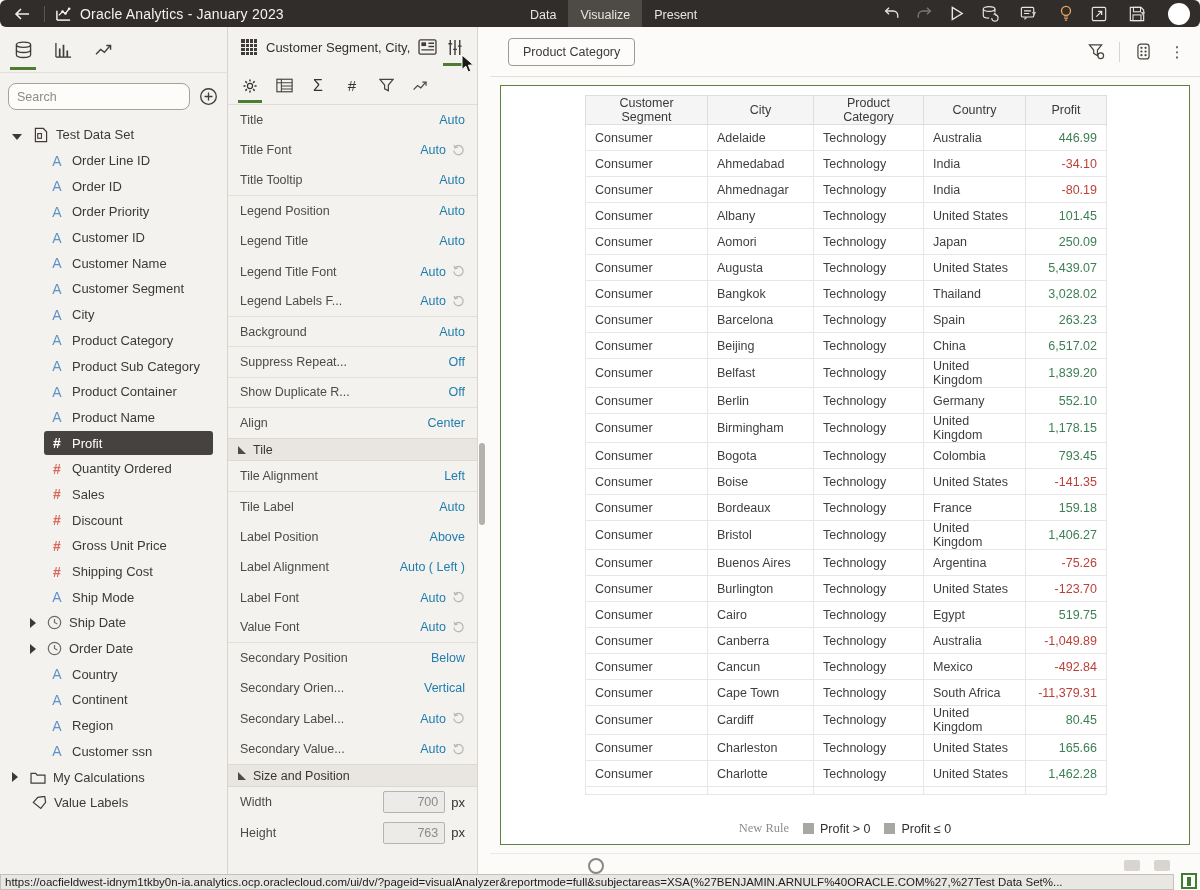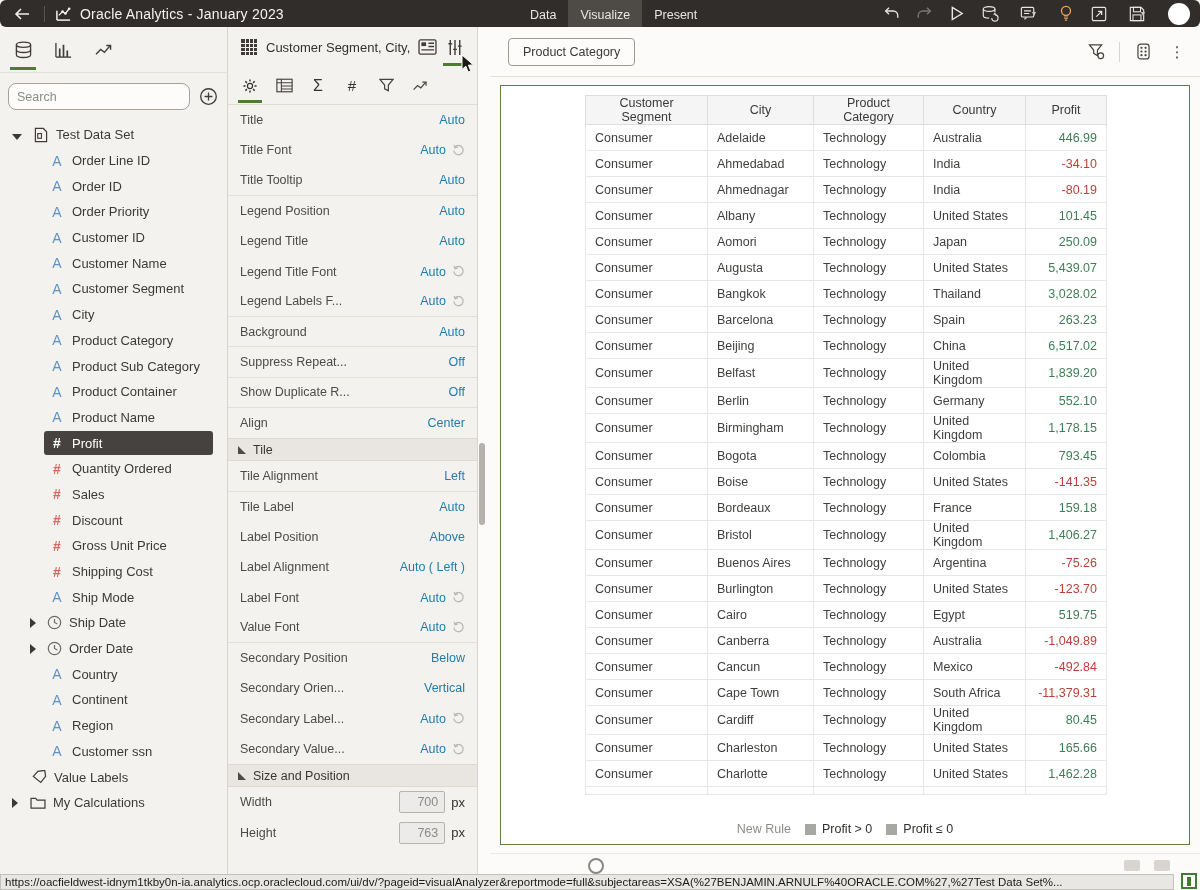--- a/index.html
+++ b/index.html
@@ -53,21 +53,21 @@
   .mp-tab { width:24px; height:34px; display:flex; align-items:center; justify-content:center; position:relative; font-size:15px; color:#47443f; }
   .mp-tab.active:after { content:""; position:absolute; left:0; right:0; bottom:0; height:3px; background:#4c7d33; }
   .props { position:relative; }
   .prop-row { height:30.3px; display:flex; align-items:center; padding:0 12px 0 12px; }
   .prop-row.sep { border-bottom:1px solid #e2ded8; }
   .prop-label { font-size:12.5px; color:#4d4b48; flex:1; white-space:nowrap; overflow:hidden; }
   .prop-value { font-size:12.5px; color:#1f7cad; white-space:nowrap; }
   .prop-reset { margin-left:6px; opacity:.55; display:inline-flex; }
   .prop-section { height:23px; background:#e9e6e1; display:flex; align-items:center; padding-left:10px; font-size:12.5px; color:#38362f; border-top:1px solid #dcd8d2; border-bottom:1px solid #dcd8d2; }
   .sec-tri { width:0; height:0; border-left:8px solid transparent; border-bottom:8px solid #4d4b48; margin-right:7px; transform:scaleX(-1); }
-  .prop-input { width:46px; height:22px; background:#ecebe9; border:1px solid #b7b3ae; border-radius:2px; font-size:12.5px; color:#8c8a87; text-align:right; padding:8px 6px; font-family:"Liberation Sans", sans-serif; }
+  .prop-input { width:62px; height:22px; background:#ecebe9; border:1px solid #b7b3ae; border-radius:2px; font-size:12.5px; color:#8c8a87; text-align:right; padding:8px 6px; font-family:"Liberation Sans", sans-serif; }
   .prop-unit { font-size:13px; color:#33312e; margin-left:6px; }
 
   
   .splitter { position:absolute; left:479px; top:443px; width:6px; height:82px; background:#b5b1ac; border-radius:3px; }
 
   
   .mainarea { position:absolute; left:490px; top:27px; width:710px; height:826px; background:#fcfbfa; }
   .filterbar { height:50px; display:flex; align-items:center; border-bottom:1px solid #e3dfd9; position:relative; }
   .filter-chip { margin-left:18px; height:28px; border:1px solid #9e9a93; border-radius:4px; background:#fdfcfb; display:flex; align-items:center; padding:0 14px; font-size:12.5px; color:#3c3a37; }
   .fb-right { position:absolute; right:12px; display:flex; align-items:center; gap:12px; }
@@ -78,21 +78,21 @@
   .vizcard { position:absolute; left:10px; top:58px; width:690px; height:760px; background:#ffffff; border:1px solid #5c8142; }
   .viz-title { font-size:15px; font-weight:700; color:#201e1b; padding:10px 0 0 9px; }
   .dtable { border-collapse:collapse; margin:9px 0 0 84px; font-size:12.5px; }
   .dtable th { background:#f5f5f5; font-weight:400; color:#3a3937; border:1px solid #dddddd; height:26px; text-align:center; padding:0 8px; }
   .dtable td { border:1px solid #e6e6e6; height:26px; color:#403f3d; padding:0 9px; background:#fff; }
   .dtable td.num { text-align:right; }
   .dtable td.pos { color:#3e7e55; }
   .dtable td.neg { color:#bb4138; }
   .dtable tr.stub td { height:8px; }
   .viz-legend { position:absolute; left:0; right:0; bottom:8px; display:flex; align-items:center; justify-content:center; gap:14px; font-size:12.5px; }
-  .lg-newrule { color:#8f8d8a; }
+  .lg-newrule { color:#8f8d8a;font-family:Liberation Serif, serif; }
   .lg-item { display:flex; align-items:center; gap:6px; color:#33312e; }
   .lg-sq { width:11px; height:11px; background:#a9a7a4; display:inline-block; }
 
   
   .bottomstrip { position:absolute; left:490px; top:853px; width:710px; height:21px; border-top:1px solid #edeae6; }
   .bs-circle { position:absolute; left:98px; top:4px; width:16px; height:16px; border:2px solid #8a8783; border-radius:50%; }
   .bs-ic { position:absolute; top:6px; width:16px; height:11px; background:#d8d5d0; border-radius:2px; }
   .statusbar { position:absolute; left:0; top:874px; width:1174px; height:16px; background:#e9e7e4; border:1px solid #c4c0bb; display:flex; align-items:center; padding-left:4px; overflow:hidden; }
   .status-url { font-size:11.5px; color:#1c1b1a; white-space:nowrap; }
   .corner-ic { position:absolute; right:3px; top:873px; width:16px; height:16px; border:2px solid #3f7d33; background:#fff; display:flex; align-items:center; justify-content:center; }
@@ -357,37 +357,37 @@
         <span style="width:48px"></span>
         <span class="fi fi-text">A</span>
         <span class="tree-label">Region</span>
       </div>
       <div class="tree-row">
         <span style="width:48px"></span>
         <span class="fi fi-text">A</span>
         <span class="tree-label">Customer ssn</span>
       </div>
       <div class="tree-row">
-        <span style="width:30px"></span>
-        <span class="fi">
-          <svg width="15" height="14" viewBox="0 0 16 15">
-            <path d="M1.5 6 L7 1.2 h7.5 v6.5 L8.5 13.5 z" stroke="#3f3c39" stroke-width="1.3" fill="none" transform="rotate(-8 8 7)"></path>
-          </svg>
-        </span>
-        <span class="tree-label">Value Labels</span>
-      </div>
-      <div class="tree-row">
         <span class="tree-caret caret-closed" style="position:static;margin:0 0 0 12px;"></span>
         <span style="width:11px"></span>
         <span class="fi">
           <svg width="16" height="13" viewBox="0 0 17 14">
             <path d="M1 2.5 h5 l1.6 2 H16 V13 H1 z" stroke="#3f3c39" stroke-width="1.3" fill="none"></path>
           </svg>
         </span>
         <span class="tree-label">My Calculations</span>
+      </div>
+      <div class="tree-row">
+        <span style="width:30px"></span>
+        <span class="fi">
+          <svg width="15" height="14" viewBox="0 0 16 15">
+            <path d="M1.5 6 L7 1.2 h7.5 v6.5 L8.5 13.5 z" stroke="#3f3c39" stroke-width="1.3" fill="none" transform="rotate(-8 8 7)"></path>
+          </svg>
+        </span>
+        <span class="tree-label">Value Labels</span>
       </div>
     </div>
 </div>
 
 <div class="midpanel">
   <div class="mp-header">
     <svg width="18" height="18" viewBox="0 0 18 18">
         <rect x="1" y="1" width="16" height="16" fill="#3f3c39"></rect>
         <path d="M1 5.5 h16 M1 9.5 h16 M1 13.5 h16 M5.5 1 v16 M9.5 1 v16 M13.5 1 v16" stroke="#f4f2ef" stroke-width="1"></path>
       </svg>

